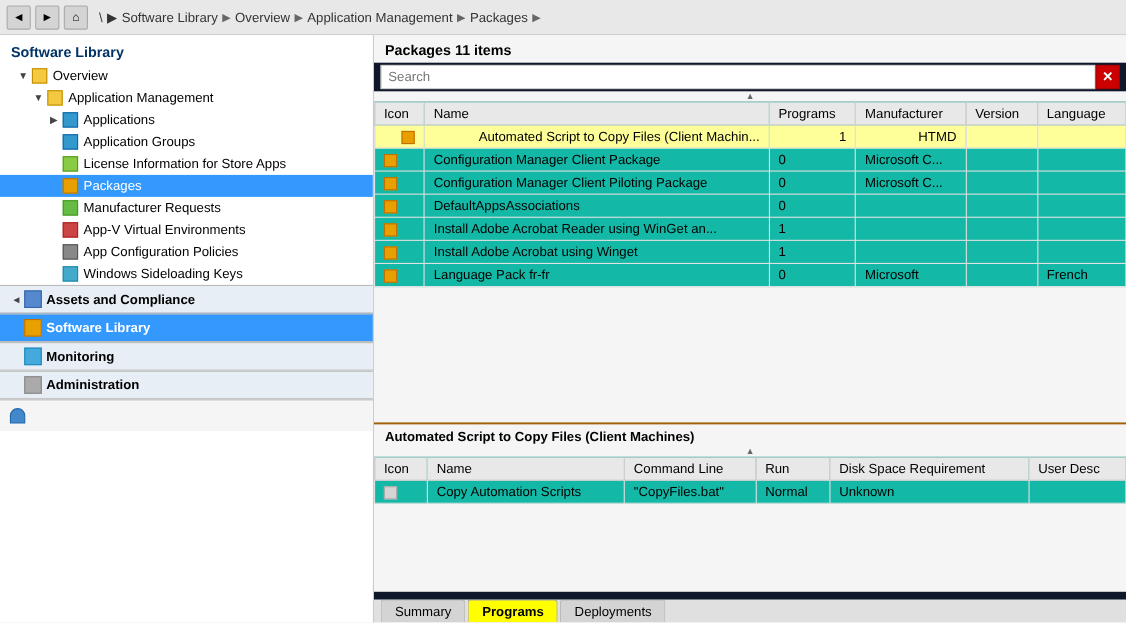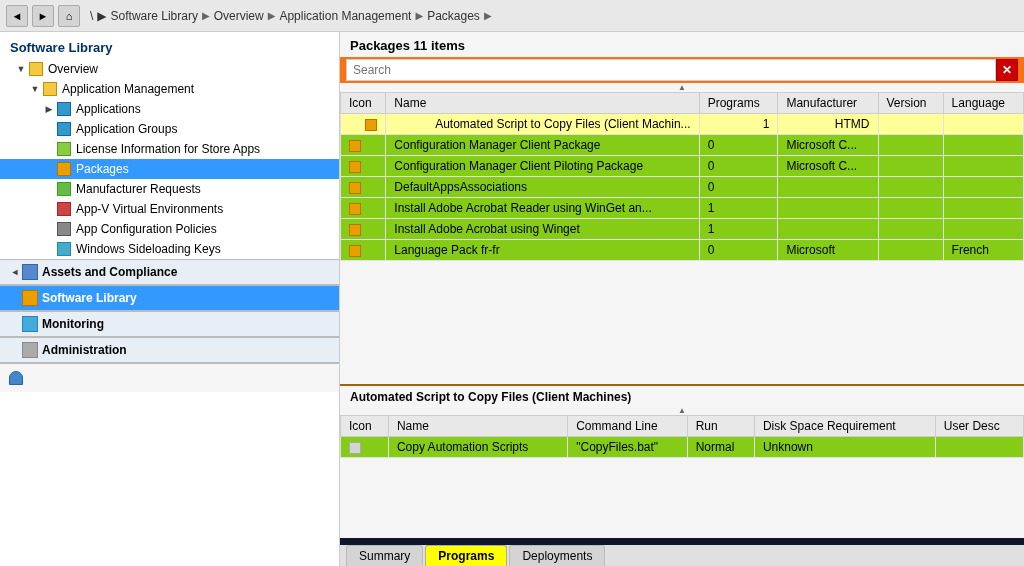--- a/index.html
+++ b/index.html
@@ -104,21 +104,21 @@
       font-weight: bold;
       font-size: 13px;
       padding: 6px 10px 4px;
       background: #f5f5f5;
     }
 
     
     .search-bar {
       display: flex; align-items: center;
       padding: 2px 6px;
-      background: #f97316;
+      background: #0f172a;
     }
     .search-input {
       flex: 1;
       border: 1px solid #ccc;
       height: 22px;
       padding: 0 6px;
       font-size: 12px;
       color: #999;
     }
     .search-clear {
@@ -128,21 +128,21 @@
       width: 22px; height: 22px;
       display: flex; align-items: center; justify-content: center;
       cursor: pointer;
       font-size: 12px; font-weight: bold;
     }
 
     
     .data-table {
       width: 100%;
       border-collapse: collapse;
-      background: #84cc16;
+      background: #14b8a6;
     }
     .data-table th {
       background: #e8e8e8;
       border: 1px solid #ccc;
       padding: 3px 8px;
       text-align: left;
       font-size: 12px;
       font-weight: normal;
       white-space: nowrap;
     }

